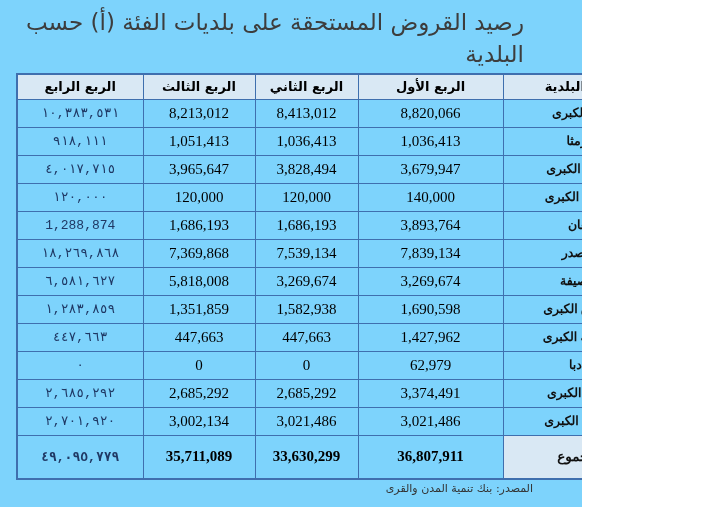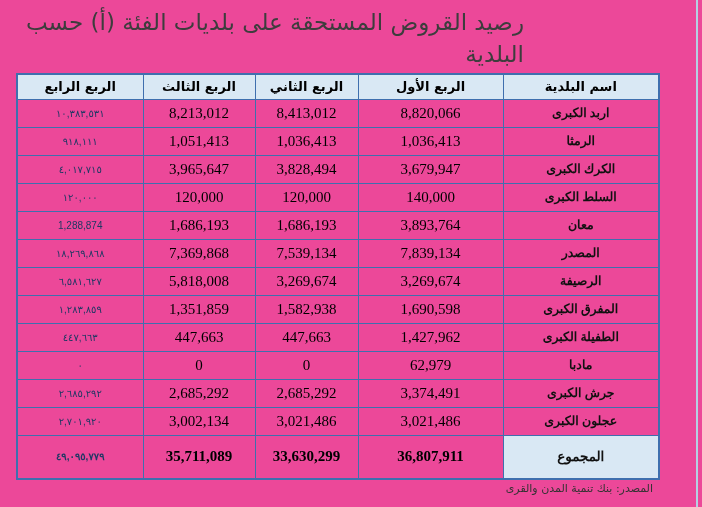--- a/index.html
+++ b/index.html
@@ -1,17 +1,17 @@
 <!DOCTYPE html>
 <html lang="ar" style="--border-color: #3f6fae; --header-bg: #d9e8f4; --badge-color: #2d9db8; --title-color: #3d3d3d; --q4-color: #1f3864; --rule-color: #b5cfe3;"><head>
 <meta charset="utf-8">
 <style>
   html,body{margin:0;padding:0;background:#fff;}
   .slide{
-    position:relative;width:702px;height:507px;background:#ec4899;
+    position:relative;width:582px;height:507px;background:#7dd3fc;
     overflow:hidden;font-family:"DejaVu Sans",sans-serif;
   }
   .right-rule{
     position:absolute;top:0;left:696px;width:2px;height:507px;
     background:var(--rule-color,#b5cfe3);
   }
   .title{
     position:absolute;top:6px;left:12px;width:512px;margin:0;
     direction:rtl;text-align:right;
     font-size:23px;font-weight:400;color:var(--title-color,#3d3d3d);
@@ -36,22 +36,22 @@
   tbody tr{height:28px;}
   td.name{
     font-size:12.5px;font-weight:700;color:#111;
     font-family:Liberation Serif, serif;
   }
   td.num{
     font-size:15px;color:#000;direction:ltr;
     font-family:"Liberation Serif",serif;
   }
   td.anum{
-    font-size:10px;color:var(--q4-color,#1f3864);direction:ltr;
-    font-family:Liberation Sans, sans-serif;
+    font-size:13px;color:var(--q4-color,#1f3864);direction:ltr;
+    font-family:Liberation Mono, monospace;
   }
   tfoot tr{height:44px;}
   tfoot td{vertical-align:bottom;padding-bottom:4px;}
   tfoot td.name{background:var(--header-bg,#d9e8f4);font-size:13.5px;margin-top:24px;}
   tfoot td.num{font-weight:700;}
   tfoot td.anum{font-weight:700;}
   .source{
     position:absolute;top:482px;right:49px;direction:rtl;
     font-size:11px;color:#333;font-family:"DejaVu Sans",sans-serif;
   }

